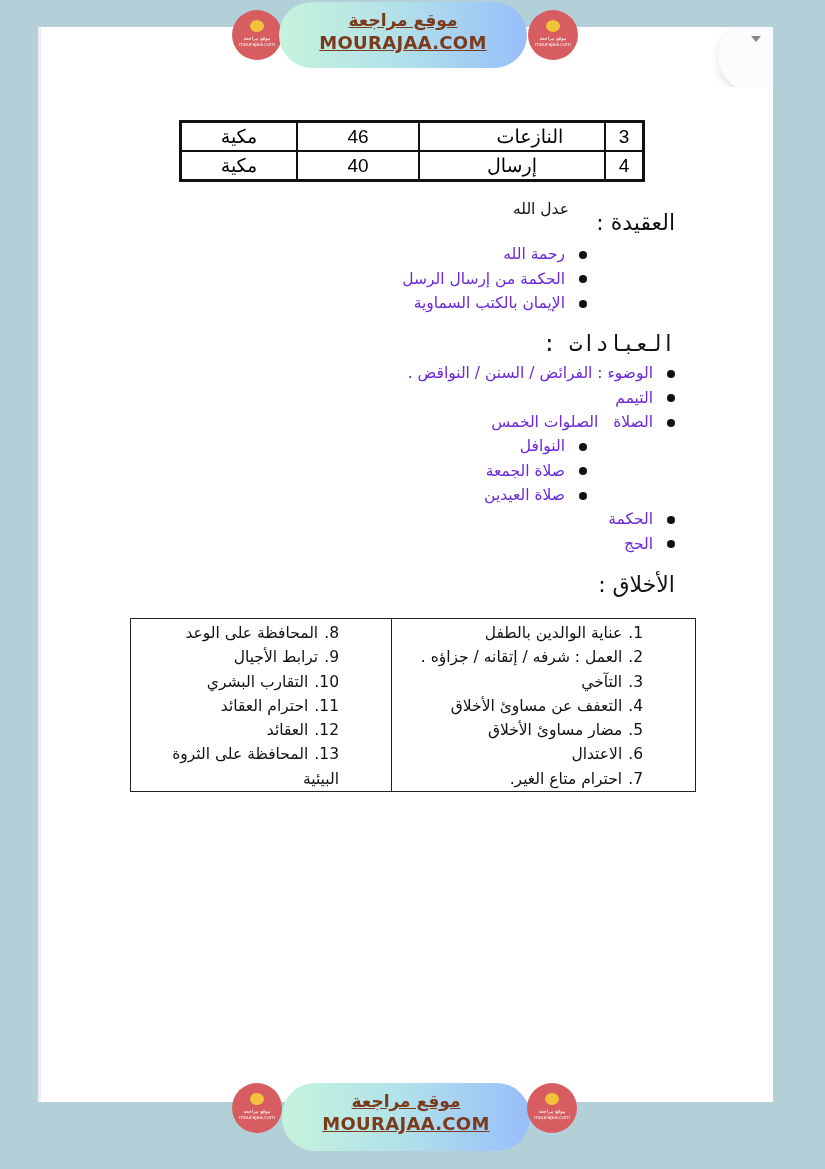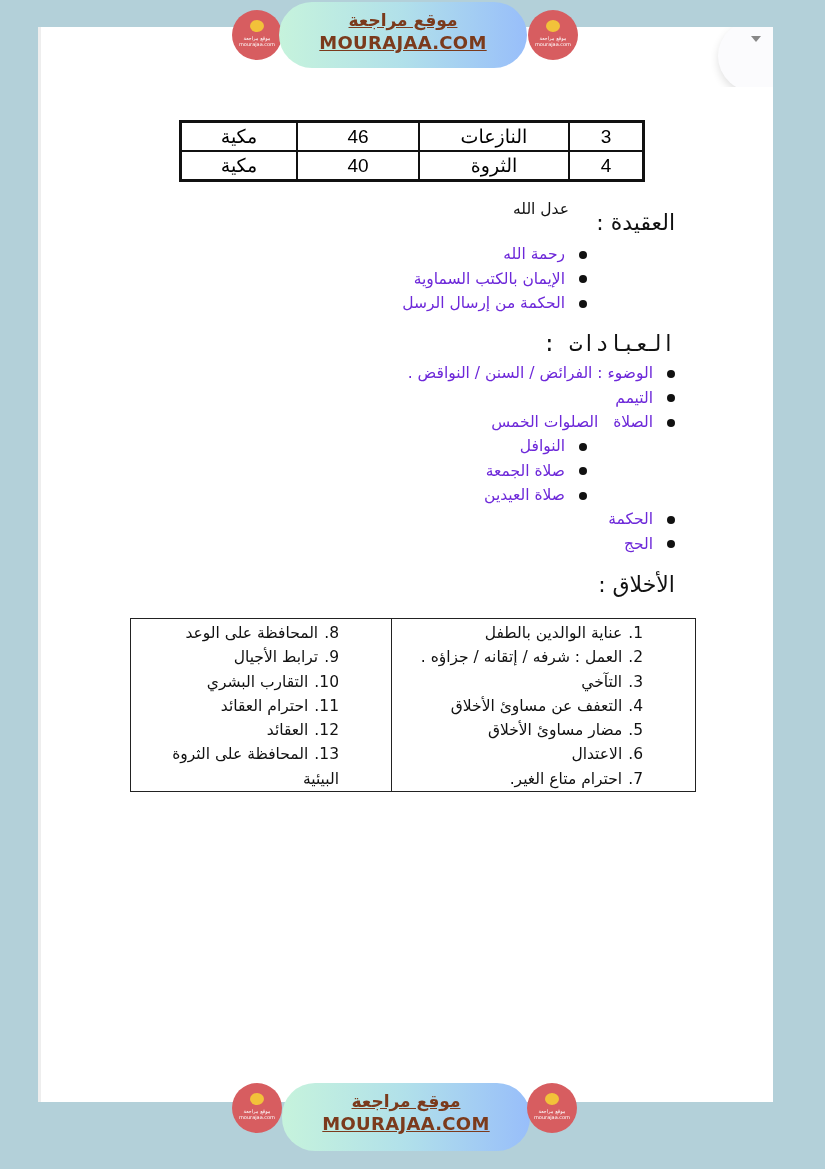--- a/index.html
+++ b/index.html
@@ -107,38 +107,38 @@
     <span class="logo-text">موقع مراجعة</span>
     <span class="logo-text">mourajaa.com</span>
   </div>
 </div>
 
 <table class="surah">
   <tbody>
       <tr>
     <td style="width:114px;" class="rtl">مكية</td>
     <td style="width:120px;">46</td>
-    <td style="width:148px;" class="rtl">النازعات</td>
+    <td style="width:148px;padding-left:36px;" class="rtl">النازعات</td>
     <td>3</td>
   </tr>
   <tr>
     <td class="rtl">مكية</td>
     <td>40</td>
-    <td class="rtl">الثروة</td>
+    <td class="rtl">إرسال</td>
     <td>4</td>
   </tr>
 </tbody>
   </table>
 
 <div class="section-title" style="right:150px; top:210px;">العقيدة :</div>
 <div class="inline-val" style="right:256px; top:200px;text-align:center;">عدل الله</div>
 <ul class="list" style="right:238px; top:242px;">
   <li><span class="bullet"></span><span>رحمة الله</span></li>
+  <li><span class="bullet"></span><span>الحكمة من إرسال الرسل</span></li>
   <li><span class="bullet"></span><span>الإيمان بالكتب السماوية</span></li>
-  <li><span class="bullet"></span><span>الحكمة من إرسال الرسل</span></li>
 </ul>
 
 <div class="section-title" style="right:150px; top:331px;font-family:Liberation Mono, monospace;">العبادات :</div>
 <ul class="list" style="right:150px; top:361px;">
   <li><span class="bullet"></span><span>الوضوء : الفرائض / السنن / النواقض .</span></li>
   <li><span class="bullet"></span><span>التيمم</span></li>
   <li><span class="bullet"></span><span>الصلاة</span>&nbsp;&nbsp;&nbsp;<span>الصلوات الخمس</span></li>
 </ul>
 <ul class="list" style="right:238px; top:434px;">
   <li><span class="bullet"></span><span>النوافل</span></li>

